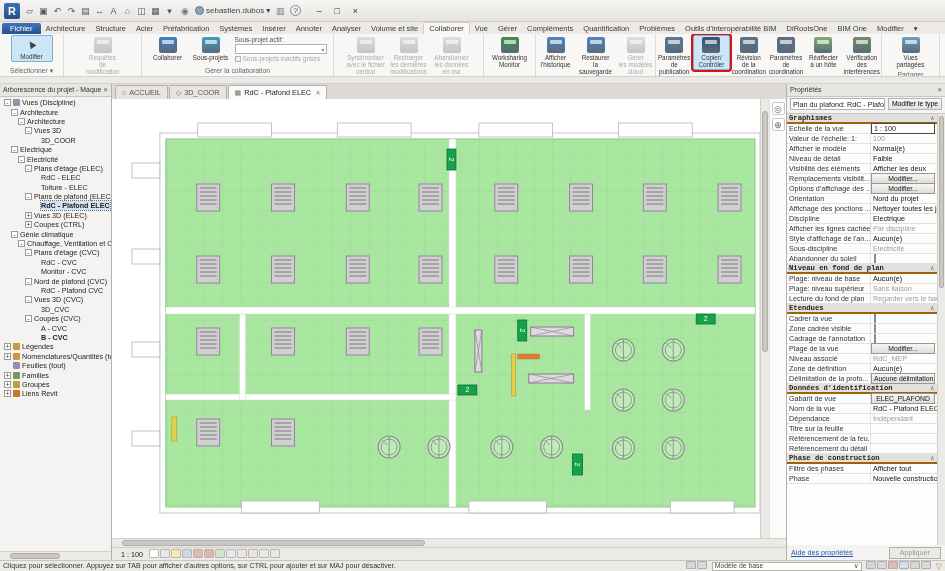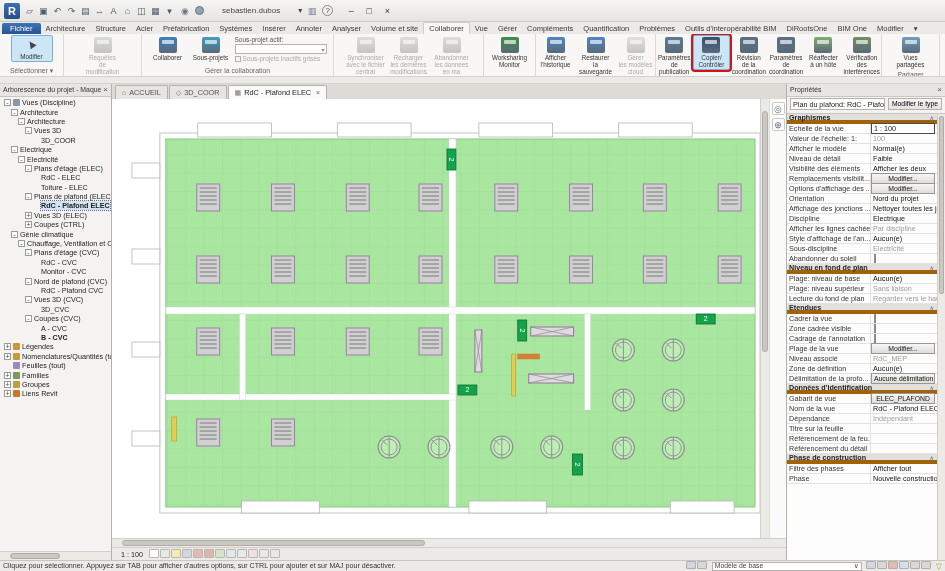--- a/index.html
+++ b/index.html
@@ -8,21 +8,21 @@
   .app { width:945px; height:571px; display:flex; flex-direction:column; }
 
   
   .titlebar { height:22px; background:linear-gradient(#f7f6f4,#e6e3e0); display:flex; align-items:center; padding:0 4px; font-size:8px; gap:3px; border-bottom:1px solid #d0cdc9; }
   .rlogo { width:16px; height:16px; background:linear-gradient(#3d6fb4,#274f86); color:#fff; font-weight:bold; font-size:11px; text-align:center; line-height:16px; border-radius:2px; }
   .qat { display:flex; gap:1px; align-items:center; }
   .qicon { width:13px; height:14px; font-size:9px; line-height:14px; text-align:center; color:#4a5a6a; border-radius:2px; }
   .title { flex:1; text-align:center; color:#555; font-size:8px; white-space:nowrap; overflow:hidden; }
   .tb-right { display:flex; align-items:center; gap:4px; font-size:8px; color:#444; }
   .tbi { width:12px; height:12px; font-size:9px; line-height:12px; text-align:center; color:#6a7786; }
-  .userchip { display:flex; align-items:center; gap:18px; }
+  .userchip { display:flex; align-items:center; gap:2px; }
   .avatar { width:9px; height:9px; border-radius:50%; background:#8fa3b8; border:1px solid #6a7786; }
   .helpdot { width:11px; height:11px; border:1px solid #8a8a8a; border-radius:50%; font-size:8px; line-height:10px; text-align:center; color:#555; }
   .winbtns { display:flex; gap:6px; margin-left:8px; font-size:9px; color:#333; }
   .winbtns span { width:12px; text-align:center; }
 
   
   .tabbar { height:12px; background:#eceae7; display:flex; align-items:flex-end; padding-left:2px; gap:0; }
   .tab { font-size:7.5px; line-height:11px; padding:0 5px; color:#3a3a3a; white-space:nowrap; cursor:default; }
   .tab.file { background:linear-gradient(#3e74b9,#27538f); color:#fff; border-radius:2px 2px 0 0; padding:0 8px; }
   .tab.active { background:#f8f7f5; border:1px solid #cfccc8; border-bottom:none; border-radius:2px 2px 0 0; }
@@ -93,21 +93,21 @@
   .type-select { flex:1; height:12px; background:#fff; border:1px solid #b5b2ae; line-height:11px; padding:0 2px; overflow:hidden; white-space:nowrap; color:#222; }
   .modtype { height:12px; border:1px solid #b5b2ae; background:linear-gradient(#f8f8f8,#e4e2df); font-size:6.8px; line-height:10px; padding:0 3px; white-space:nowrap; font-family:inherit; }
   .prop-wrap { flex:1; min-height:0; display:flex; border-top:1px solid #c9c6c2; }
   .prows { flex:1; overflow:hidden; background:#fdfdfd; }
   .prow { height:10px; display:flex; align-items:center; border-bottom:1px solid #e4e2df; background:#fdfdfd; }
   .prow .lab { width:84px; flex:0 0 84px; padding-left:2px; border-right:1px solid #e4e2df; overflow:hidden; white-space:nowrap; color:#333; line-height:9px; }
   .prow .val { flex:1; padding:0 2px; overflow:hidden; white-space:nowrap; line-height:9px; color:#111; }
   .prow .val.g { color:#9b9b9b; }
   .prow .val.inp { border:1px solid #4a4a4a; background:#fff; margin:1px 2px 1px 0; }
   .prow .val.btn { border:1px solid #9a9792; background:linear-gradient(#f6f6f6,#dfddd9); text-align:center; margin:1px 2px 1px 0; font-size:6.8px; }
-  .prow.h { background:#e2e0dc; border-bottom:4px solid #a16207; }
+  .prow.h { background:#e2e0dc; border-bottom:2px solid #a16207;font-family:Liberation Mono, monospace; }
   .prow.h .hlab { flex:1; padding-left:2px; color:#222; font-weight:bold; line-height:9px; }
   .prow.h .hcol { color:#666; padding-right:3px; font-size:6px; }
   .cbx { width:7px; height:7px; border:1px solid #8a8a8a; background:#fff; margin-left:1px; }
   .pscroll { width:8px; flex:0 0 8px; background:#eceae7; border-left:1px solid #d2cfcb; position:relative; }
   .pscroll .thumb { position:absolute; top:2px; left:1px; width:5px; height:40%; background:#cbc8c4; border:1px solid #b0ada9; border-radius:2px; }
   .props-footer { height:15px; display:flex; align-items:center; justify-content:space-between; padding:0 4px; }
   .help-link { color:#1f5bb5; text-decoration:underline; font-size:7.2px; }
   .apply-btn { height:12px; border:1px solid #b0ada9; background:#eceae7; color:#999; font-size:7.2px; line-height:10px; padding:0 10px; font-family:inherit; }
 
   
@@ -958,20 +958,24 @@
             </div>
             <div class="prow">
               <span class="lab">Phase</span>
               <span class="val">Nouvelle construction</span>
             </div>
           </div>
         <div class="pscroll">
             <div class="thumb"></div>
           </div>
       </div>
+      <div class="props-footer">
+        <span class="help-link">Aide des propriétés</span>
+        <button class="apply-btn">Appliquer</button>
+      </div>
     </div>
   </div>
 
   <div class="statusbar">
     <span class="sb-msg">Cliquez pour sélectionner. Appuyez sur TAB pour afficher d'autres options, sur CTRL pour ajouter et sur MAJ pour désactiver.</span>
     <span id="sbmid"><span class="sbico" style="background: rgb(207, 216, 226); margin-right: 1px;"></span><span class="sbico" style="background: rgb(216, 216, 216); margin-right: 1px;"></span></span>
     <span class="sb-select">
       <span>Modèle de base</span>
         <span>∨</span>
     </span>

